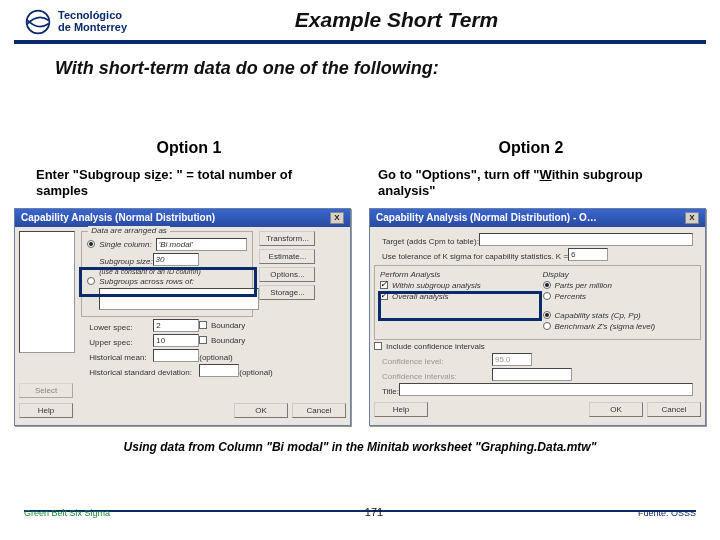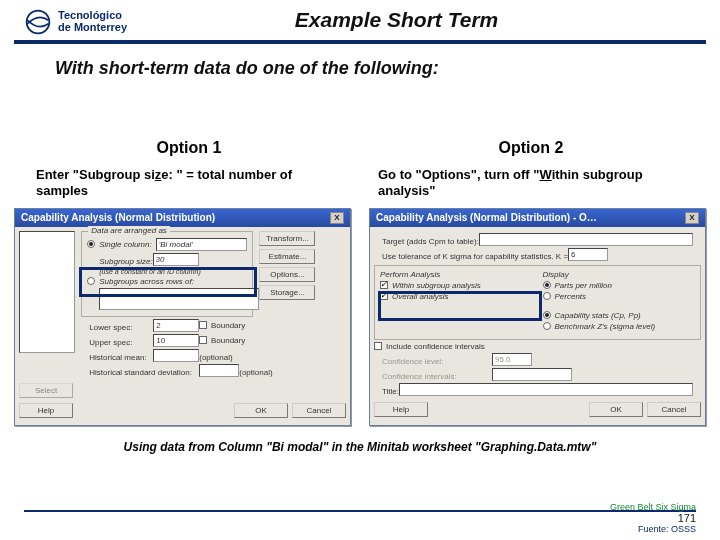--- a/index.html
+++ b/index.html
@@ -96,23 +96,23 @@
   .highlight2 {
     position: absolute; border: 3px solid #0a2a6b;
     left: 8px; top: 64px; width: 164px; height: 30px; pointer-events: none;
   }
 
   .caption {
     text-align: center; font-style: italic; font-weight: bold;
     font-size: 12px; padding: 14px 20px 0;
   }
   .footer {
-    position: absolute; left: 0; right: 0; bottom: 6px;
+    position: absolute; left: 0; right: 0; bottom: 22px;
     padding: 0 24px;
-    display: flex; align-items: flex-end; font-size: 9px; flex-direction: column;
+    display: flex; align-items: flex-end; font-size: 9px;
   }
   .footer-left { color: #168a35; flex: 0 0 auto; }
   .footer-mid { flex: 1; text-align: center; color: #111; font-size: 11px; }
   .footer-right { color: #0a2a6b; flex: 0 0 auto; }
   .footer-line { height: 2px; background: #0a2a6b; margin: 0 0 4px 0; }
   .footer-wrap { position: absolute; left: 24px; right: 24px; bottom: 24px; }
 
   .gbox.inline-pair { display: flex; gap: 10px; }
   .gcol { flex: 1; }
   .disabled { color: #9a968c; }

